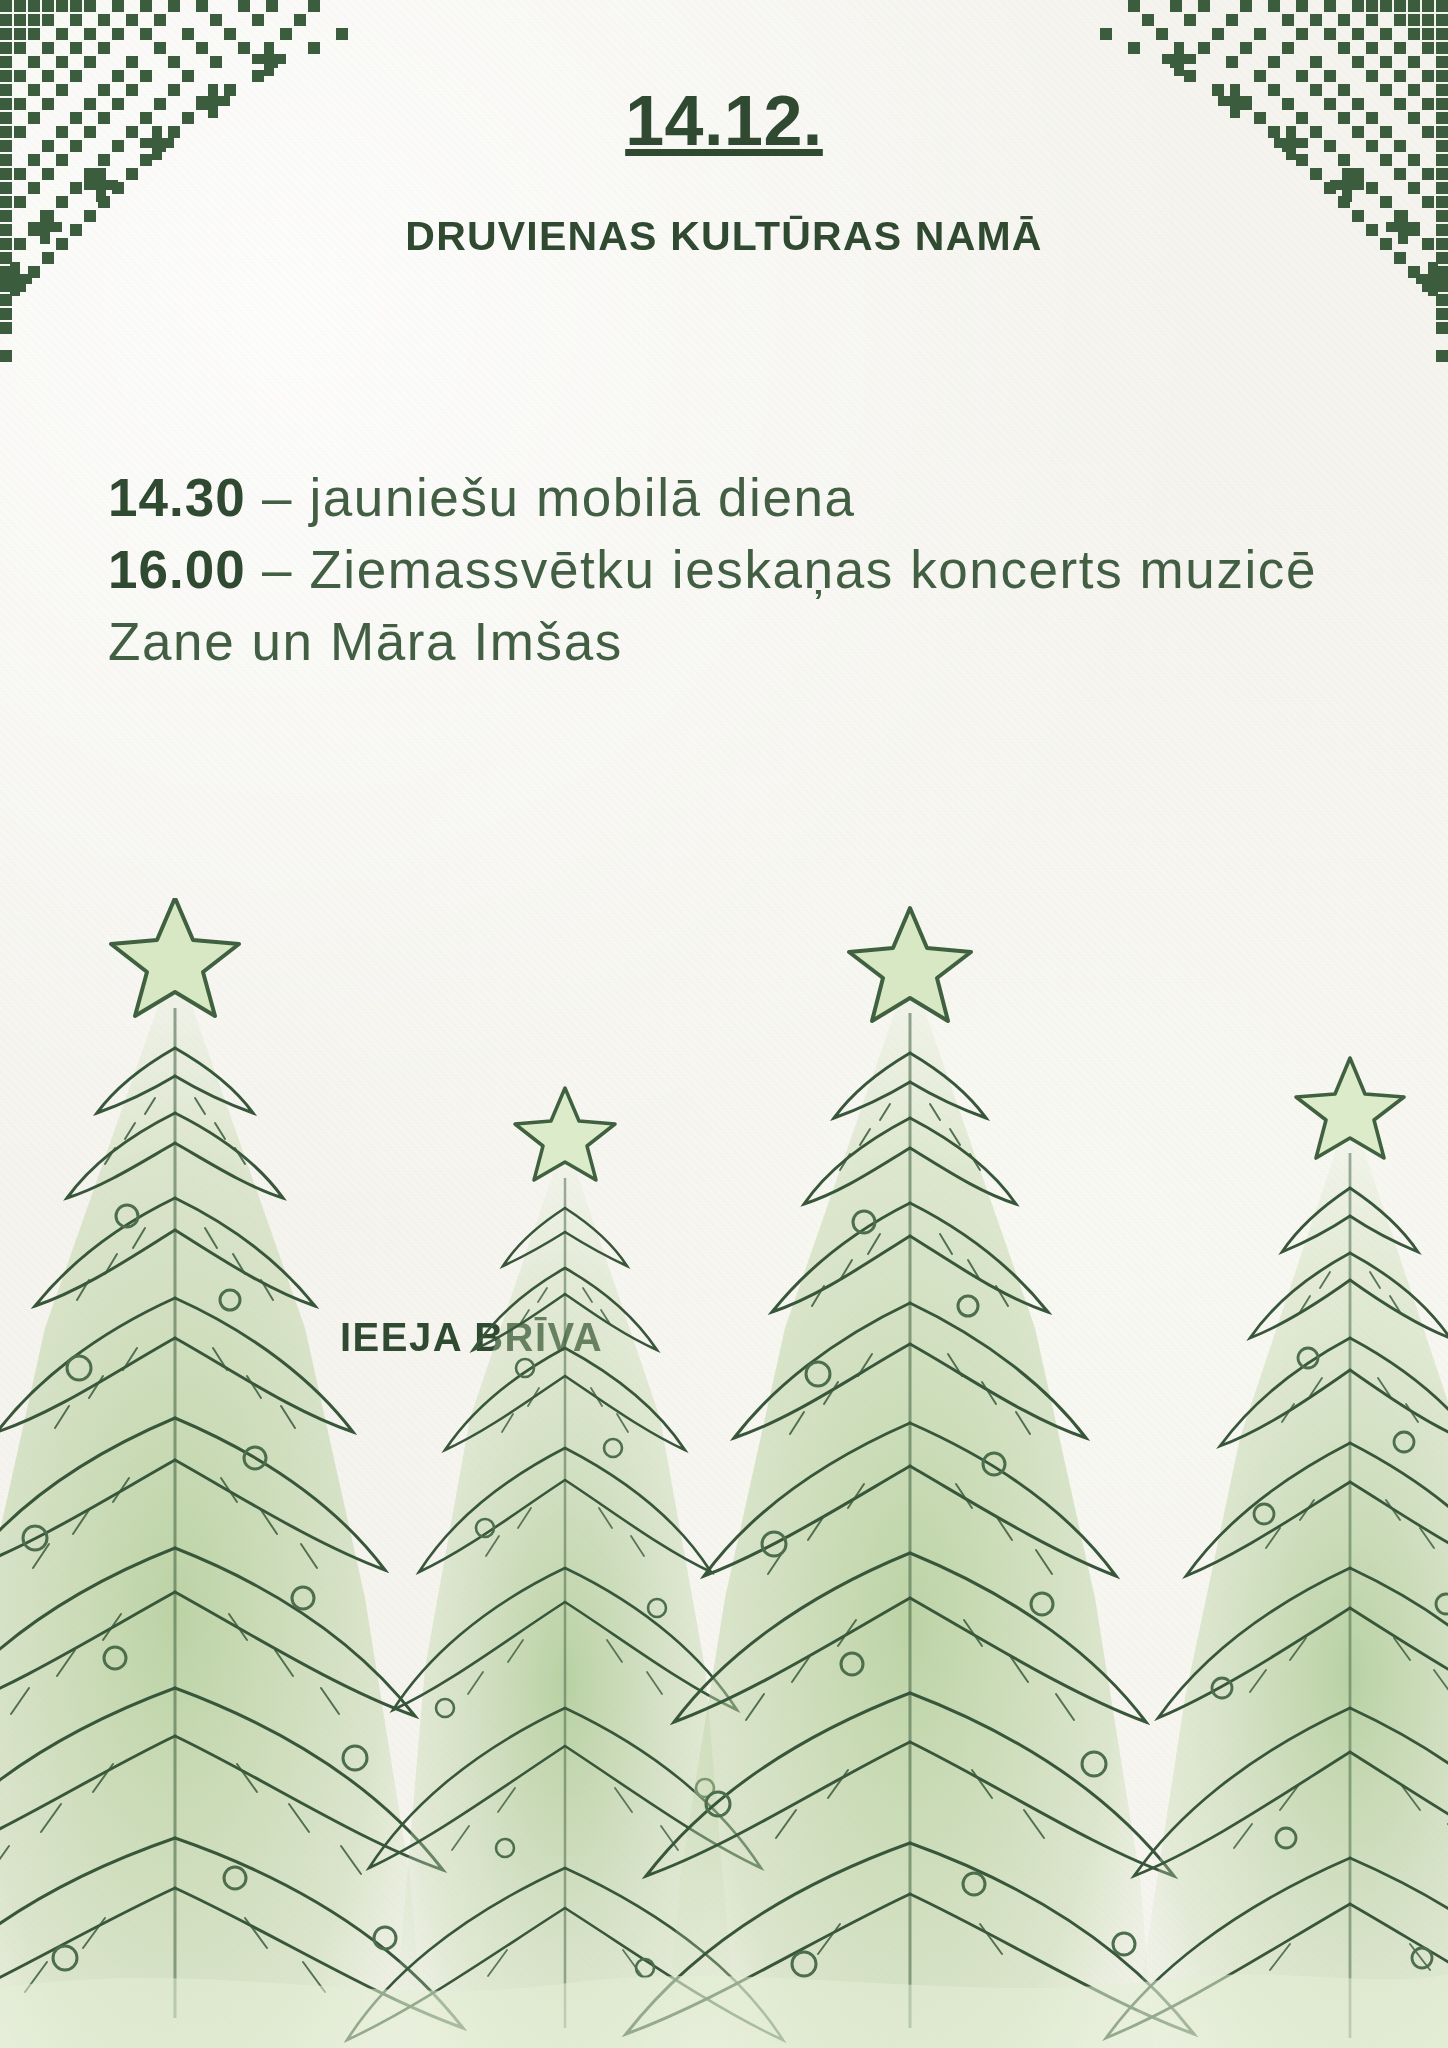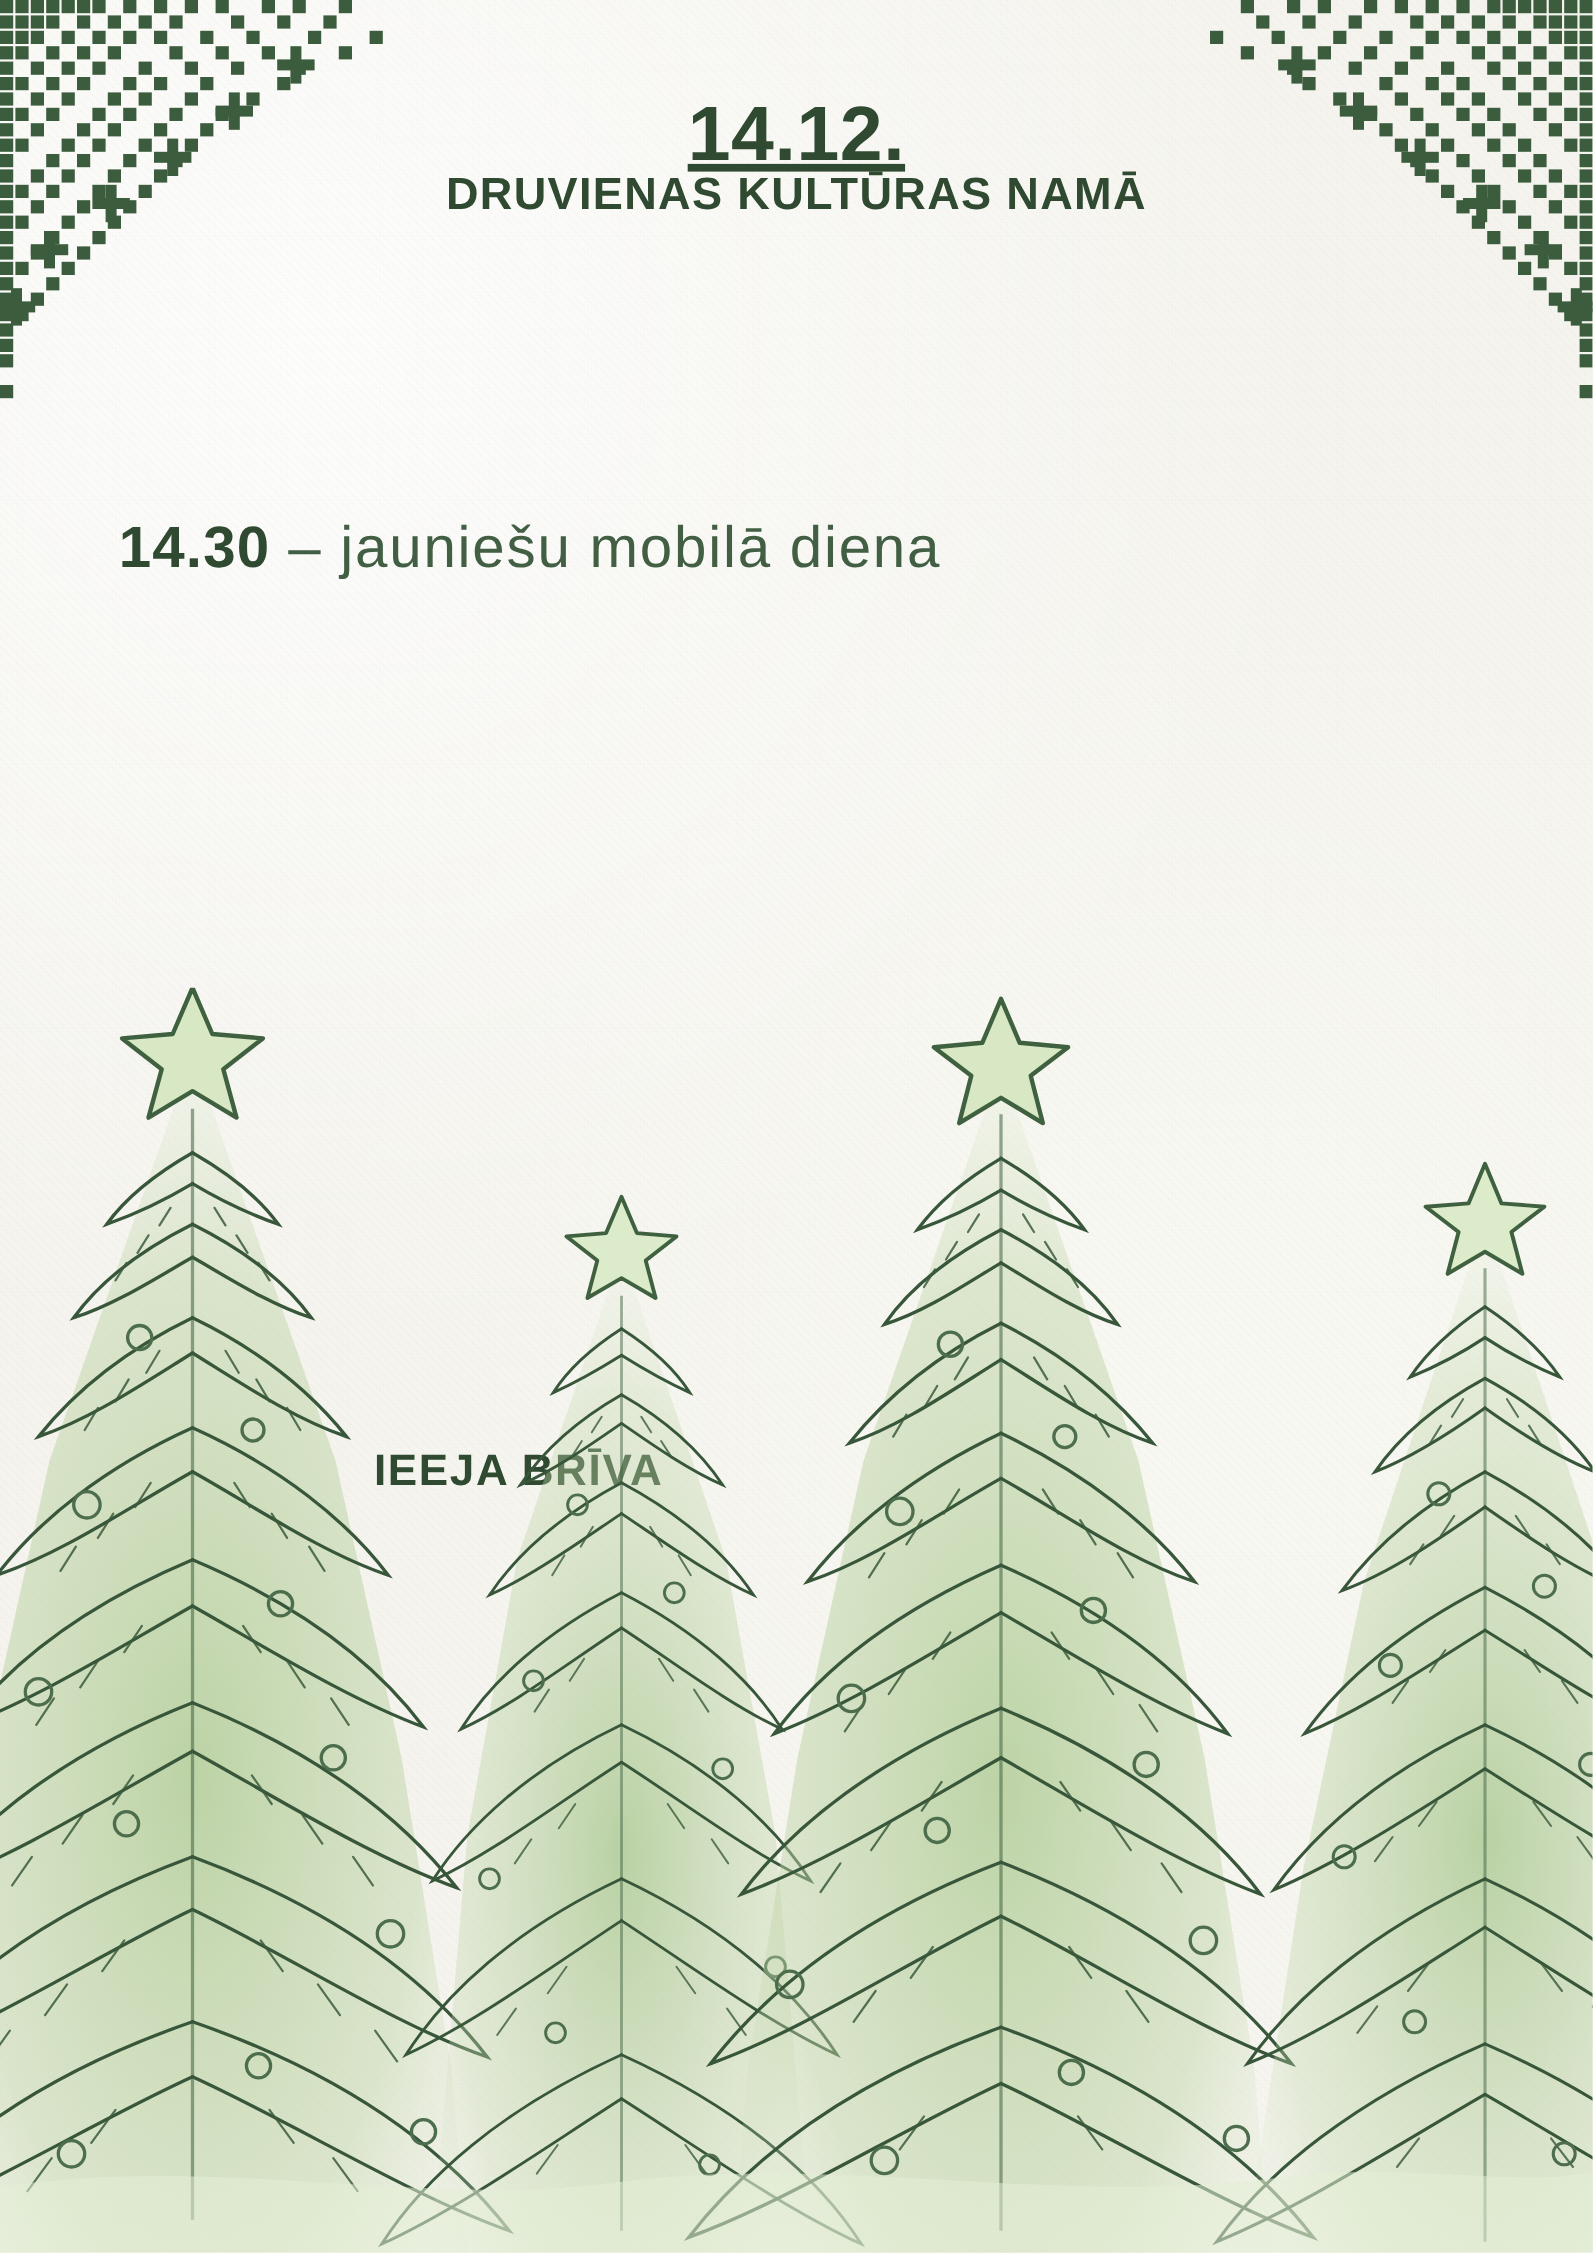--- a/index.html
+++ b/index.html
@@ -57,20 +57,21 @@
   #date-title {
     font-size: 70px;
     font-weight: bold;
     color: #2f4a31;
     letter-spacing: 0.5px;
     line-height: 1;
     margin: 0;
     text-decoration: underline;
   }
   #venue-title {
+    margin-top: 60px;
     font-size: 41px;
     font-weight: bold;
     color: #2f4a31;
     letter-spacing: 1.2px;
     line-height: 1;
   }
 
   #schedule {
     position: absolute;
     top: 462px;
@@ -420,20 +421,23 @@
 
   <div id="header">
     <div id="date-title">14.12.</div>
     <div id="venue-title">DRUVIENAS KULTŪRAS NAMĀ</div>
   </div>
 
   <div id="schedule">
     <div class="sched-line">
       <span class="sched-time">14.30</span><span class="sched-text"> – </span><span class="sched-text">jauniešu mobilā diena</span>
     </div>
+    <div class="sched-line">
+      <span class="sched-time">16.00</span><span class="sched-text"> – </span><span class="sched-text">Ziemassvētku ieskaņas koncerts muzicē Zane un Māra Imšas</span>
+    </div>
   </div>
 
   <div id="free-entry">IEEJA BRĪVA</div>
 
   <svg id="trees-layer" viewBox="0 0 1448 1150" xmlns="http://www.w3.org/2000/svg">
     <defs>
       <radialGradient id="wash" cx="50%" cy="60%" r="60%">
         <stop offset="0%" stop-color="#a9c88d" stop-opacity="0.75"></stop>
         <stop offset="70%" stop-color="#bcd3a3" stop-opacity="0.45"></stop>
         <stop offset="100%" stop-color="#d7e5c6" stop-opacity="0.12"></stop>

